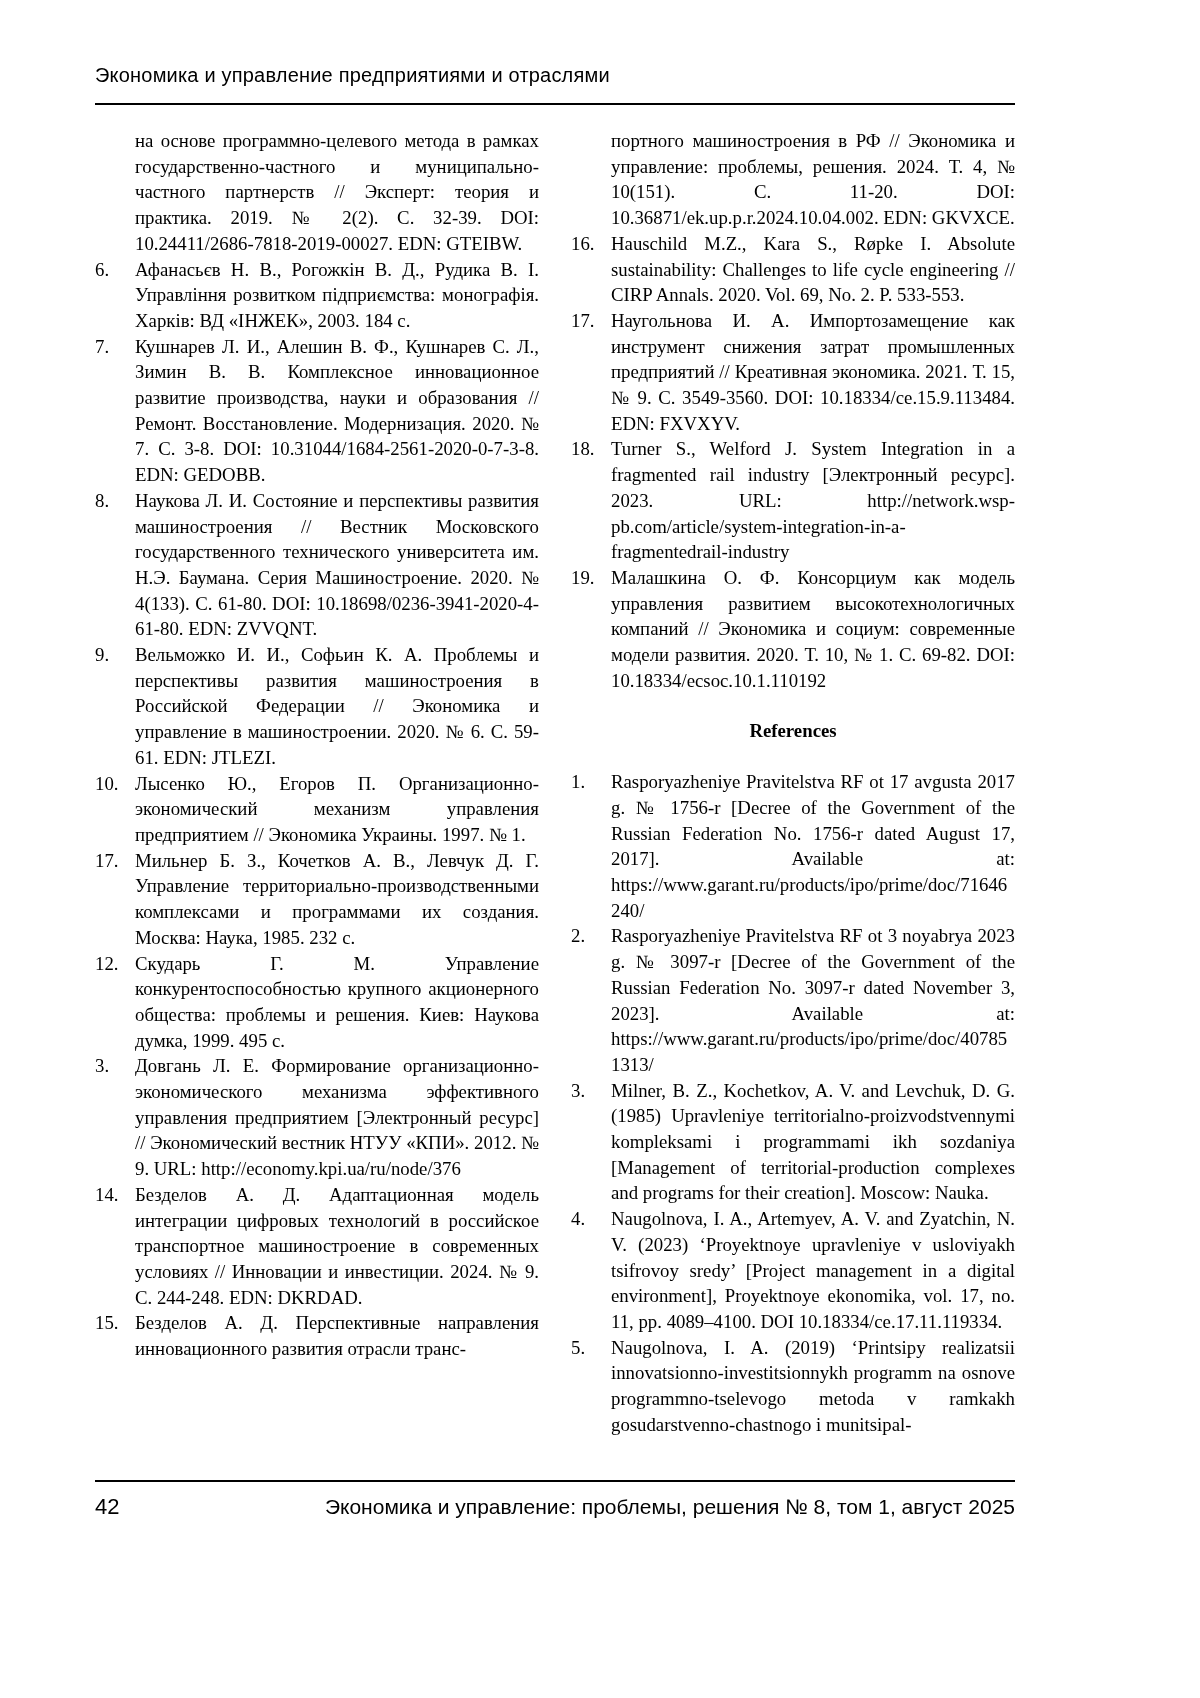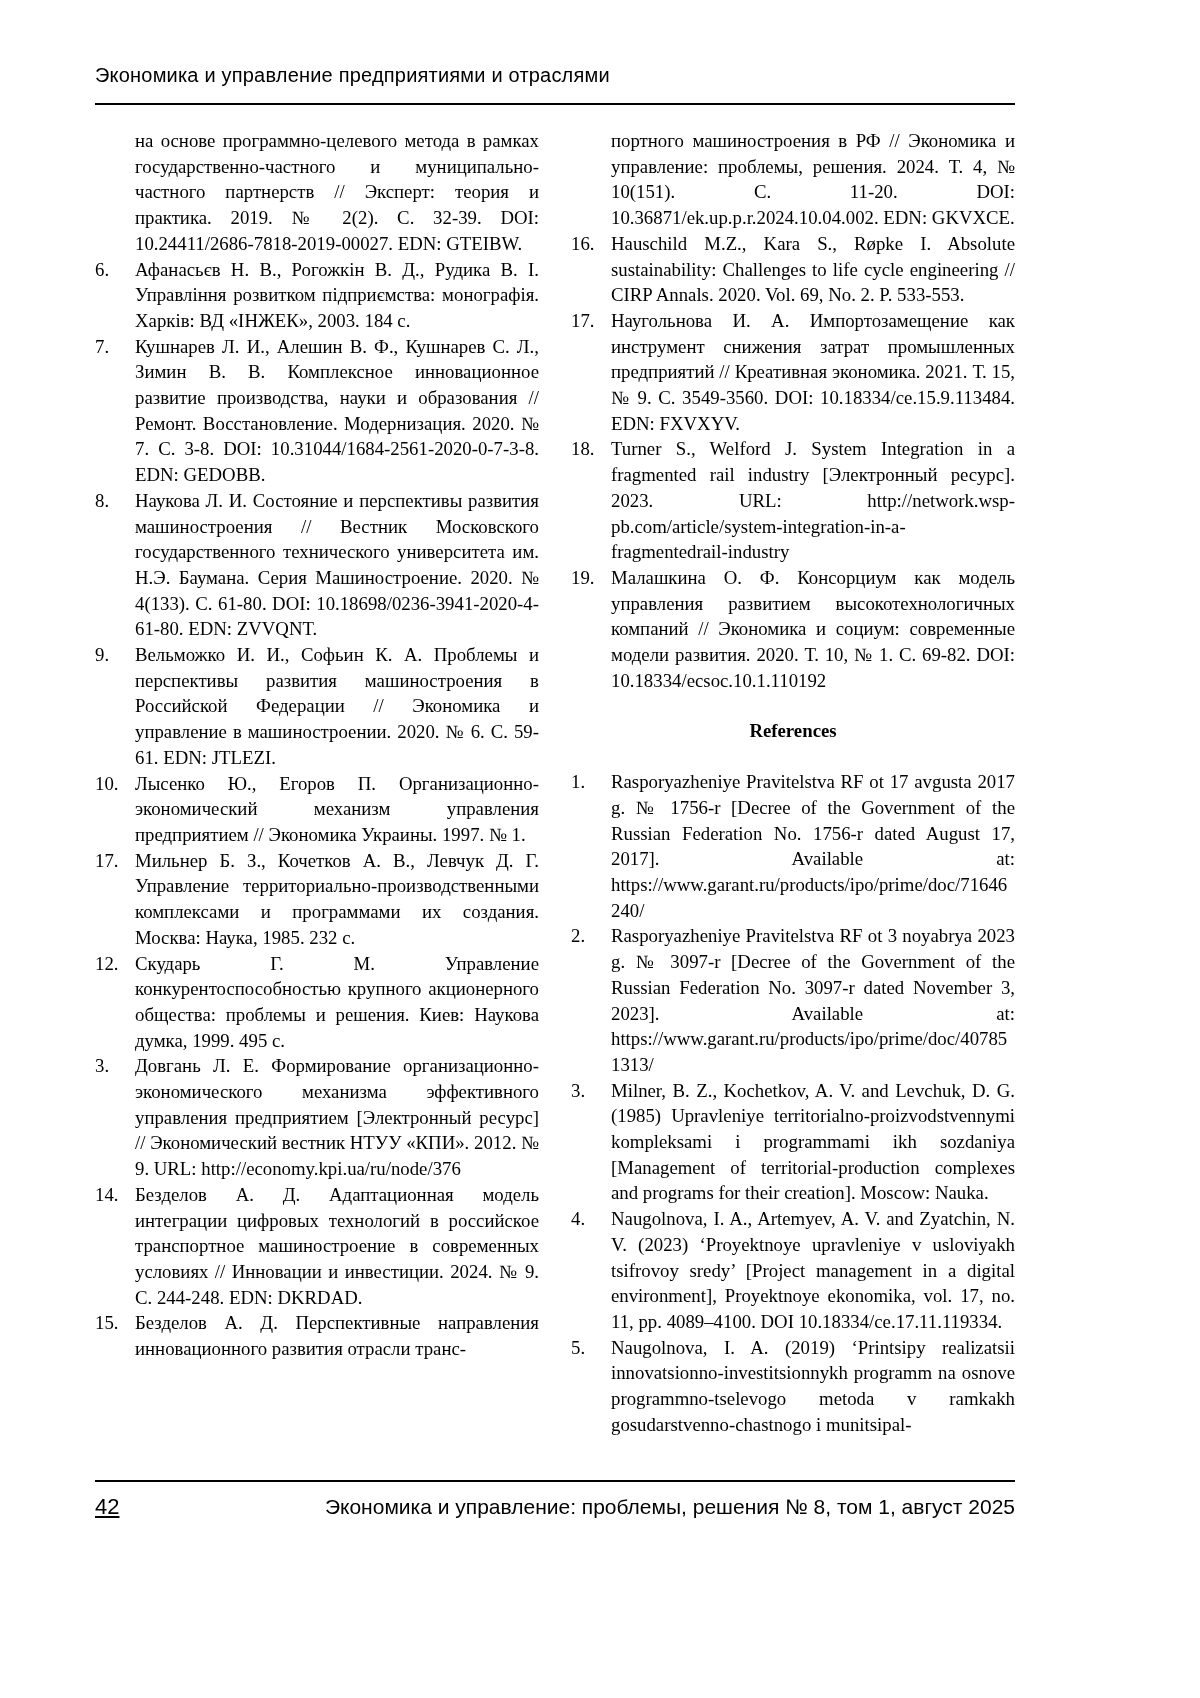--- a/index.html
+++ b/index.html
@@ -58,21 +58,21 @@
     position: absolute; left: 95px; top: 1480px;
     width: 920px; height: 2px; background: #000;
   }
   .foot-row {
     position: absolute; left: 95px; top: 1494px;
     width: 920px;
     display: flex; justify-content: space-between; align-items: baseline;
     font-family: "Liberation Sans", sans-serif;
     font-size: 21px;
   }
-  .page-num { font-size: 22px; text-decoration: underline; }
+  .page-num { font-size: 22px; }
 </style>
 </head>
 <body>
 
 <div class="page">
 
   <div class="head-title">Экономика и управление предприятиями и отраслями</div>
   <div class="head-rule"></div>
 
   <div class="columns">

